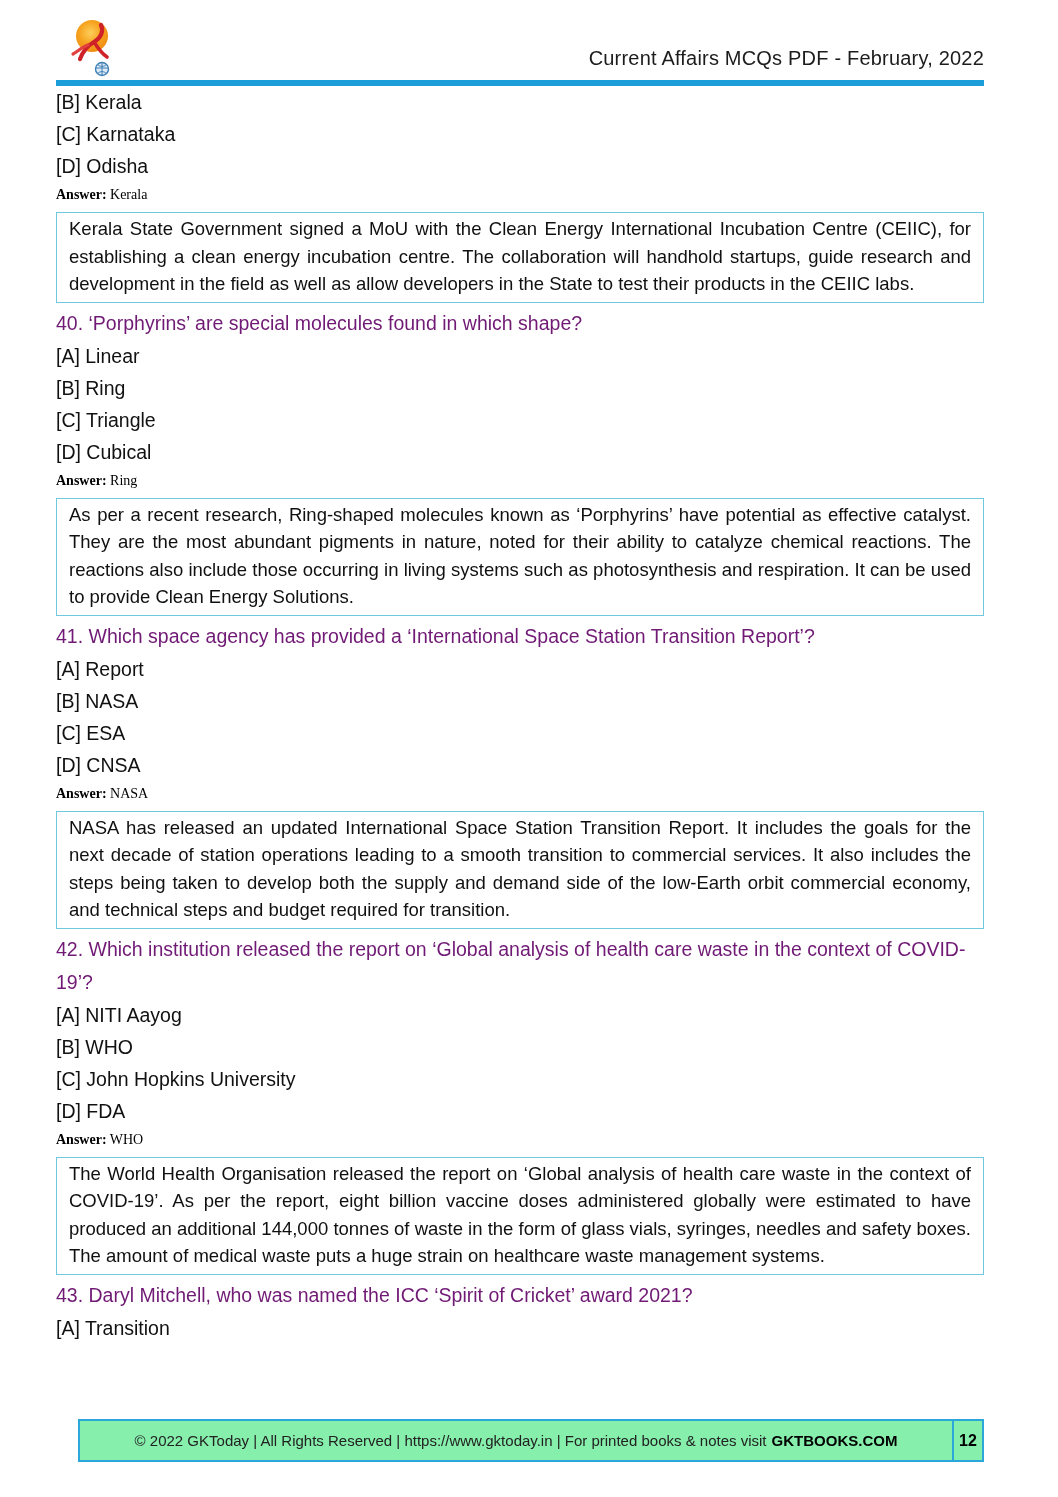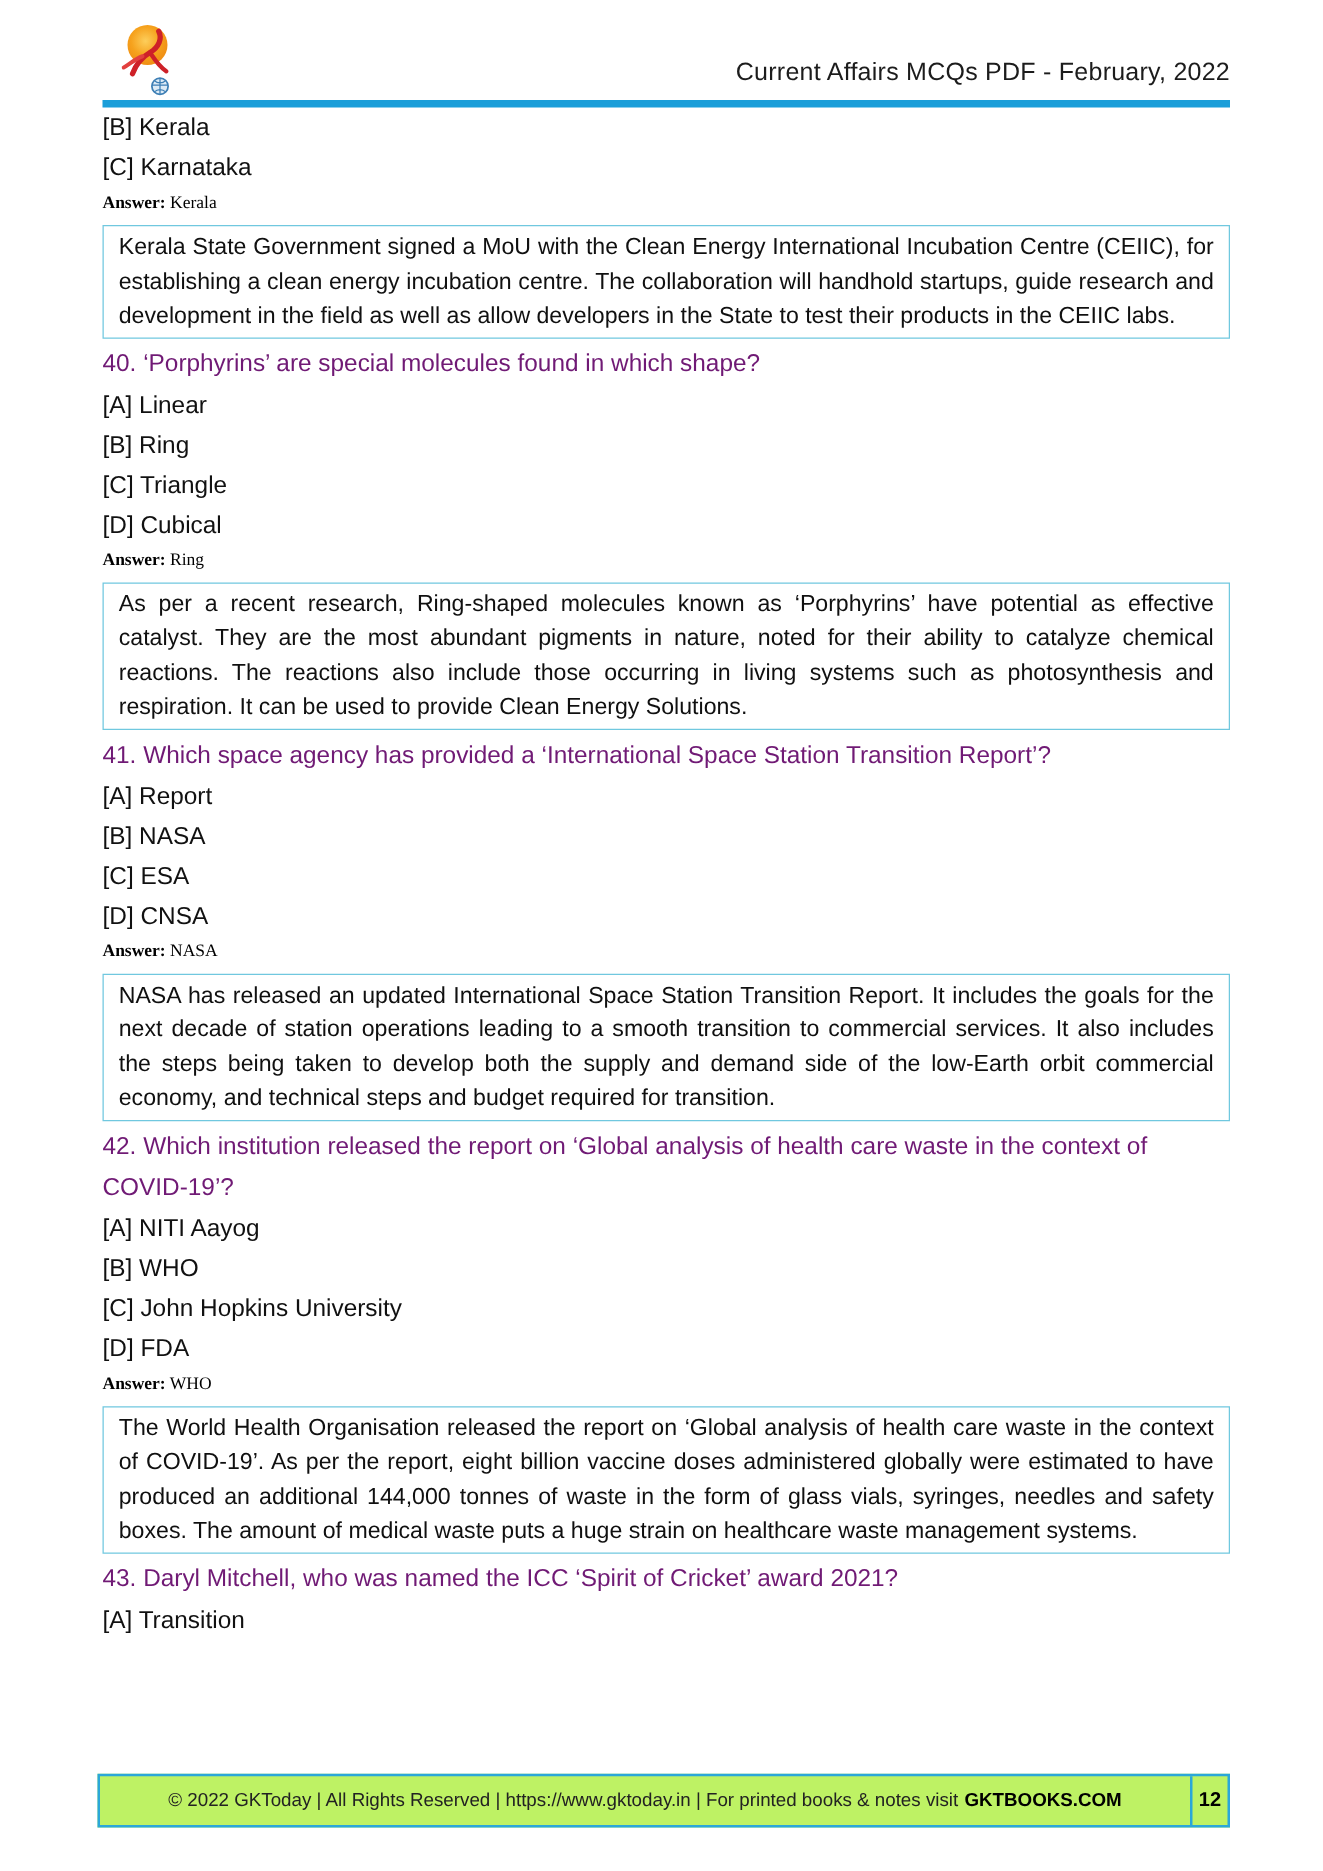--- a/index.html
+++ b/index.html
@@ -6,21 +6,21 @@
     --accent:#1B9ED9;
     --box-border:#70C8DF;
     --footer-border:#2BA7D9;
   }
   *{margin:0;padding:0;box-sizing:border-box;}
   html,body{background:#e8e8e8;}
   .page{
     width:1058px;height:1497px;position:relative;margin:0 auto;
     background:#fff;color:#141414;
     font-family:"Liberation Sans","DejaVu Sans",sans-serif;
-    padding:0 74px 0 82px;overflow:hidden;
+    padding:0 74px 0 56px;overflow:hidden;
   }
   
   .header{position:relative;height:80px;}
   .logo{position:absolute;left:12px;top:18px;width:48px;height:60px;}
   .header-title{
     position:absolute;right:0;bottom:10px;
     font-size:20px;color:#1c1c1c;letter-spacing:.2px;
   }
   .rule{height:6px;background:var(--accent);}
   
@@ -30,21 +30,21 @@
   .ans-label{font-weight:700;}
   .box{
     border:1px solid var(--box-border);
     margin:4px 0 4px;padding:2px 12px 4px;
     font-size:18.5px;line-height:27.5px;text-align:justify;color:#101010;
   }
   
   .footer{
     position:absolute;left:78px;right:74px;top:1419px;height:43px;
     border:2px solid var(--footer-border);display:flex;align-items:stretch;
-    background:#bef264;
+    background:#86efac;
   }
   .footer-main{
     flex:1;display:flex;align-items:center;justify-content:center;
     font-size:15px;color:#222;white-space:nowrap;
   }
   .footer-main b{margin-left:5px;color:#000;}
   .footer-page{
     width:30px;border-left:2px solid var(--footer-border);
     display:flex;align-items:center;justify-content:center;
     font-size:16px;font-weight:700;color:#000;
@@ -70,20 +70,21 @@
       <path d="M20 27 C 14 29 9 34 5 36" fill="none" stroke="#E2403E" stroke-width="3.2" stroke-linecap="round"></path>
       <circle cx="34" cy="51" r="6.5" fill="#DDEBF6" stroke="#3E7FB5" stroke-width="1.4"></circle>
       <path d="M34 44.5 L34 57.5 M27.8 50 L40.2 50 M29.5 46.5 C 32 49 36 49 38.5 46.5 M29.5 55.5 C 32 53 36 53 38.5 55.5" fill="none" stroke="#3E7FB5" stroke-width="1"></path>
     </svg>
     <div class="header-title">Current Affairs MCQs PDF - February, 2022</div>
   </div>
   <div class="rule"></div>
 
   <div class="opt">[B] Kerala</div>
   <div class="opt">[C] Karnataka</div>
+  <div class="opt">[D] Odisha</div>
   <p class="ans"><span class="ans-label">Answer:</span> <span class="ans-value">Kerala</span></p>
   <div class="box">Kerala State Government signed a MoU with the Clean Energy International Incubation Centre (CEIIC), for establishing a clean energy incubation centre. The collaboration will handhold startups, guide research and development in the field as well as allow developers in the State to test their products in the CEIIC labs.</div>
 
   <div class="q">40. ‘Porphyrins’ are special molecules found in which shape?</div>
   <div class="opt">[A] Linear</div>
   <div class="opt">[B] Ring</div>
   <div class="opt">[C] Triangle</div>
   <div class="opt">[D] Cubical</div>
   <p class="ans"><span class="ans-label">Answer:</span> <span class="ans-value">Ring</span></p>
   <div class="box">As per a recent research, Ring-shaped molecules known as ‘Porphyrins’ have potential as effective catalyst. They are the most abundant pigments in nature, noted for their ability to catalyze chemical reactions. The reactions also include those occurring in living systems such as photosynthesis and respiration. It can be used to provide Clean Energy Solutions.</div>

